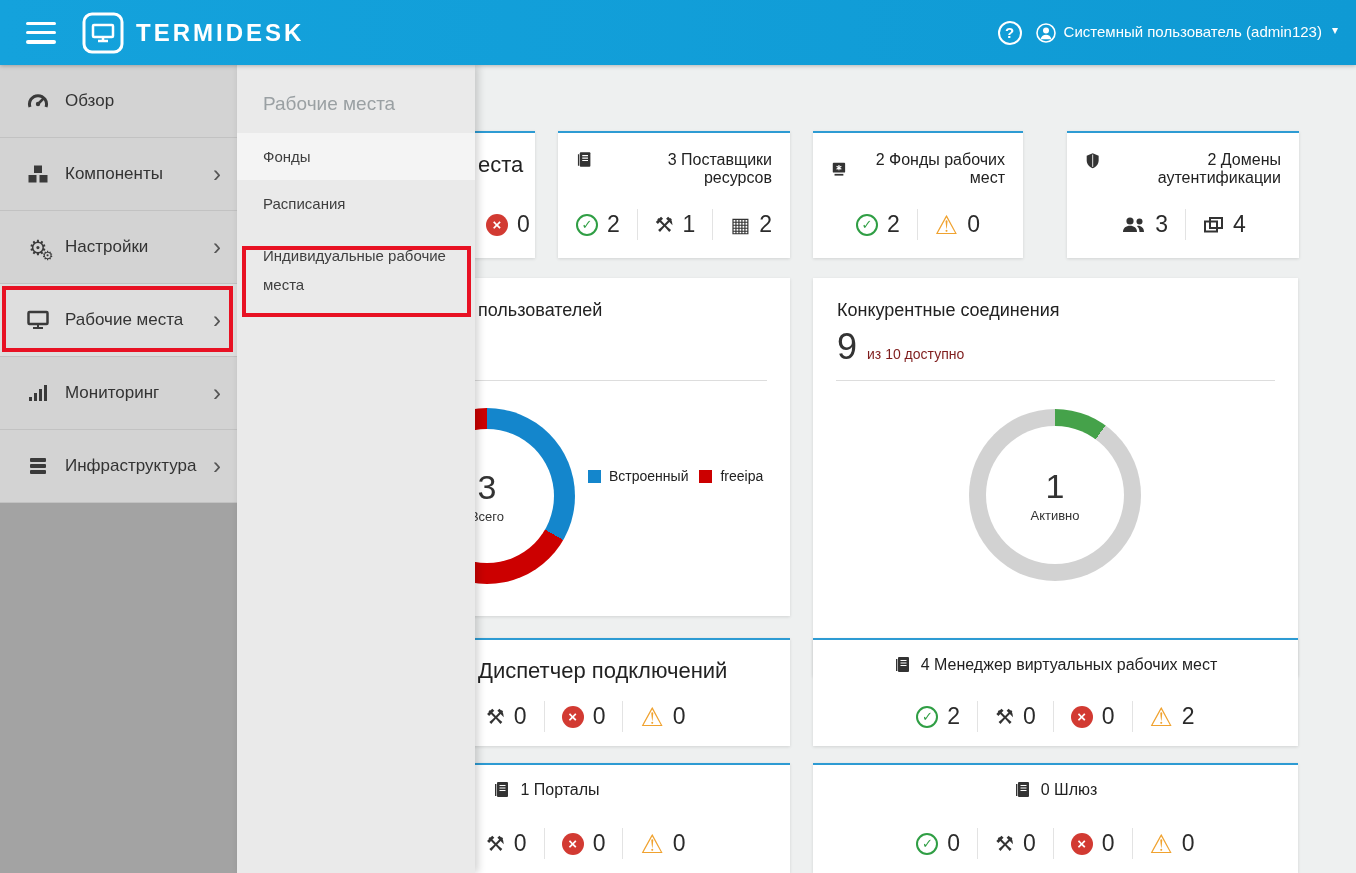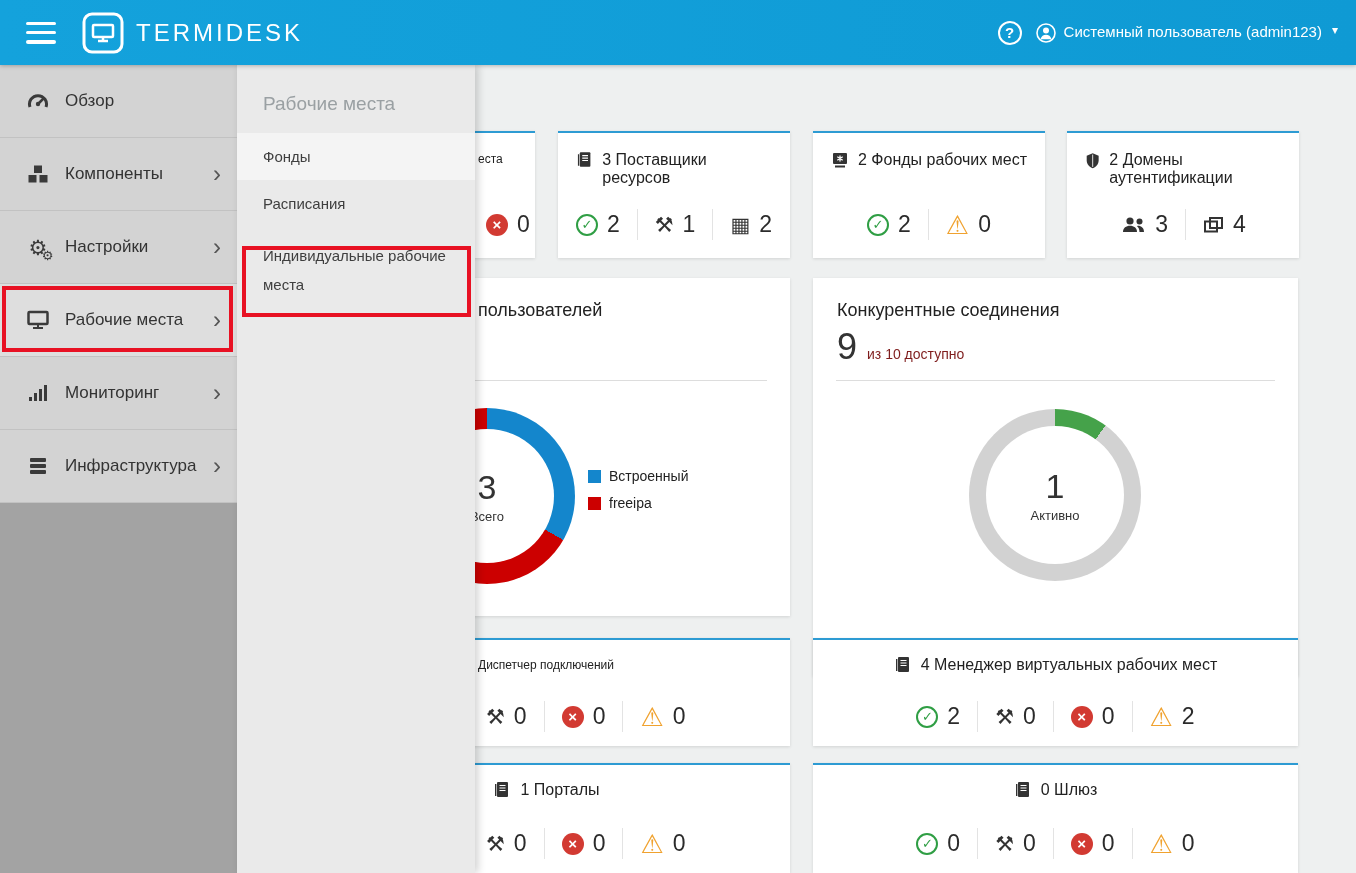--- a/index.html
+++ b/index.html
@@ -6,21 +6,21 @@
   body{font-family:"Liberation Sans","DejaVu Sans",sans-serif;background:#eef0f0;}
   #app{position:relative;width:1356px;height:873px;overflow:hidden;background:#eef0f0}
 
   
   .topbar{position:absolute;left:0;top:0;width:1356px;height:65px;z-index:30;
     background:linear-gradient(90deg,#14a2dc,#0f9ad4);display:flex;align-items:center;color:#fff;
     box-shadow:0 1px 4px rgba(0,0,0,.25)}
   .burger{width:30px;height:22px;margin-left:26px;display:flex;flex-direction:column;justify-content:space-between;cursor:pointer}
   .burger span{display:block;height:3.5px;background:#fff;border-radius:2px}
   .logo-wrap{display:flex;align-items:center;margin-left:26px}
-  .brand{font-size:24px;font-weight:normal;letter-spacing:3px;margin-left:12px}
+  .brand{font-size:24px;font-weight:bold;letter-spacing:3px;margin-left:12px}
   .top-right{position:absolute;right:18px;top:0;height:65px;display:flex;align-items:center;gap:14px}
   .help-circle{width:24px;height:24px;border-radius:50%;border:2px solid #fff;display:flex;align-items:center;justify-content:center;
     font-size:15px;font-weight:bold;cursor:pointer}
   .user-area{display:flex;align-items:flex-start;gap:8px;font-size:15px;cursor:pointer}
   .chev-down{font-size:12px;margin-left:2px}
 
   
   .sidebar{position:absolute;left:0;top:65px;width:237px;height:808px;background:#a3a3a3;z-index:15}
   .side-item{display:flex;align-items:center;height:73px;padding:0 16px 0 26px;background:#d3d3d3;
     border-bottom:1px solid #c2c2c2;color:#333;font-size:17px;cursor:pointer}
@@ -34,46 +34,46 @@
   
   .flyout{position:absolute;left:237px;top:65px;width:238px;height:808px;background:#eaeaea;z-index:20;
     box-shadow:3px 0 8px rgba(0,0,0,.18)}
   .flyout-title{padding:28px 26px 18px;font-size:19px;color:#9aa0a3}
   .fly-item{padding:9px 20px 9px 26px;font-size:15px;color:#3f3f3f;line-height:29px;cursor:pointer}
   .fly-item.active{background:#f4f4f4}
 
   
   .card{position:absolute;background:#fff;box-shadow:0 1px 3px rgba(0,0,0,.12)}
   .card.accent{border-top:2px solid #2d9bd3}
-  .card-title{display:flex;justify-content:center;gap:9px;font-size:16px;color:#222;text-align:left;padding:18px 18px 0;align-items:center}
+  .card-title{display:flex;justify-content:center;gap:9px;font-size:16px;color:#222;text-align:right;padding:18px 18px 0;align-items:center}
   .card-title.ml{align-items:flex-start}
   .card-title.ml .t{max-width:180px}
   .stats{position:absolute;left:0;right:0;bottom:18px;display:flex;justify-content:center;align-items:center}
   .stats.offset{left:175px;right:auto;justify-content:flex-start}
   .stat{display:flex;align-items:center;gap:9px;padding:2px 17px;font-size:23px;color:#2b2b2b}
   .stat+.stat{border-left:1px solid #e3e3e3}
   .stats.offset .stat:first-child{padding-left:8px}
   .ic{display:inline-flex;align-items:center;justify-content:center}
   .ic.ok{width:22px;height:22px;border:2px solid #2f9e44;border-radius:50%;color:#2f9e44;font-size:13px;font-weight:bold}
   .ic.err{width:22px;height:22px;background:#d23a32;border-radius:50%;color:#fff;font-size:15px;font-weight:bold}
   .ic.warn{color:#f0a22f;font-size:26px;line-height:1}
   .ic.tools{color:#333;font-size:21px;line-height:1}
   .ic.grid{color:#333;font-size:21px;line-height:1}
-  .frag-title{position:absolute;left:175px;top:19px;font-size:12px;color:#222}
+  .frag-title{position:absolute;left:175px;top:19px;font-size:22px;color:#222}
   .chart-title{position:absolute;left:24px;top:22px;font-size:18px;color:#222}
   .chart-title.frag{left:175px}
   .big-num-row{position:absolute;left:24px;top:48px;display:flex;align-items:baseline;gap:10px}
   .big-num{font-size:36px;font-weight:300;color:#333}
   .big-cap{font-size:14px;color:#7f1d1d}
   .card-hr{position:absolute;left:23px;right:23px;top:102px;border-top:1px solid #ddd}
   .donut{position:absolute;border-radius:50%}
   .hole{position:absolute;background:#fff;border-radius:50%;display:flex;flex-direction:column;align-items:center;justify-content:center}
   .hole .cv{font-size:34px;color:#333}
   .hole .cl{font-size:13px;color:#333;margin-top:2px}
-  .legend{position:absolute;display:flex;flex-direction:column;gap:11px;font-size:14px;color:#222}
+  .legend{position:absolute;display:flex;flex-direction:row;gap:11px;font-size:14px;color:#222}
   .legend-row{display:flex;align-items:center;gap:8px}
   .legend-sq{width:13px;height:13px;display:inline-block}
 
   
   .anno{position:absolute;border:4px solid #e81123;z-index:40;pointer-events:none}
 </style>
 </head>
 <body>
 
 <div id="app">
@@ -108,21 +108,21 @@
           <span class="ic tools">⚒</span>
           <span>1</span>
         </div>
         <div class="stat">
           <span class="ic grid">▦</span>
           <span>2</span>
         </div>
       </div>
     </div>
 
-    <div class="card accent" style="left:813px;top:131px;width:232px;height:127px">
+    <div class="card accent" style="left:813px;top:131px;width:210px;height:127px">
       <div class="card-title">
         <svg width="18" height="18" viewBox="0 0 18 18">
             <rect x="2" y="2" width="14" height="11" rx="1" fill="#333"></rect>
             <path d="M9 4.5v6M6.3 5.8l5.4 3.4M11.7 5.8L6.3 9.2" stroke="#fff" stroke-width="1.3"></path>
             <rect x="4" y="14.5" width="10" height="2" fill="#333"></rect>
           </svg>
         <span class="t">2 Фонды рабочих мест</span>
       </div>
       <div class="stats">
         <div class="stat">

